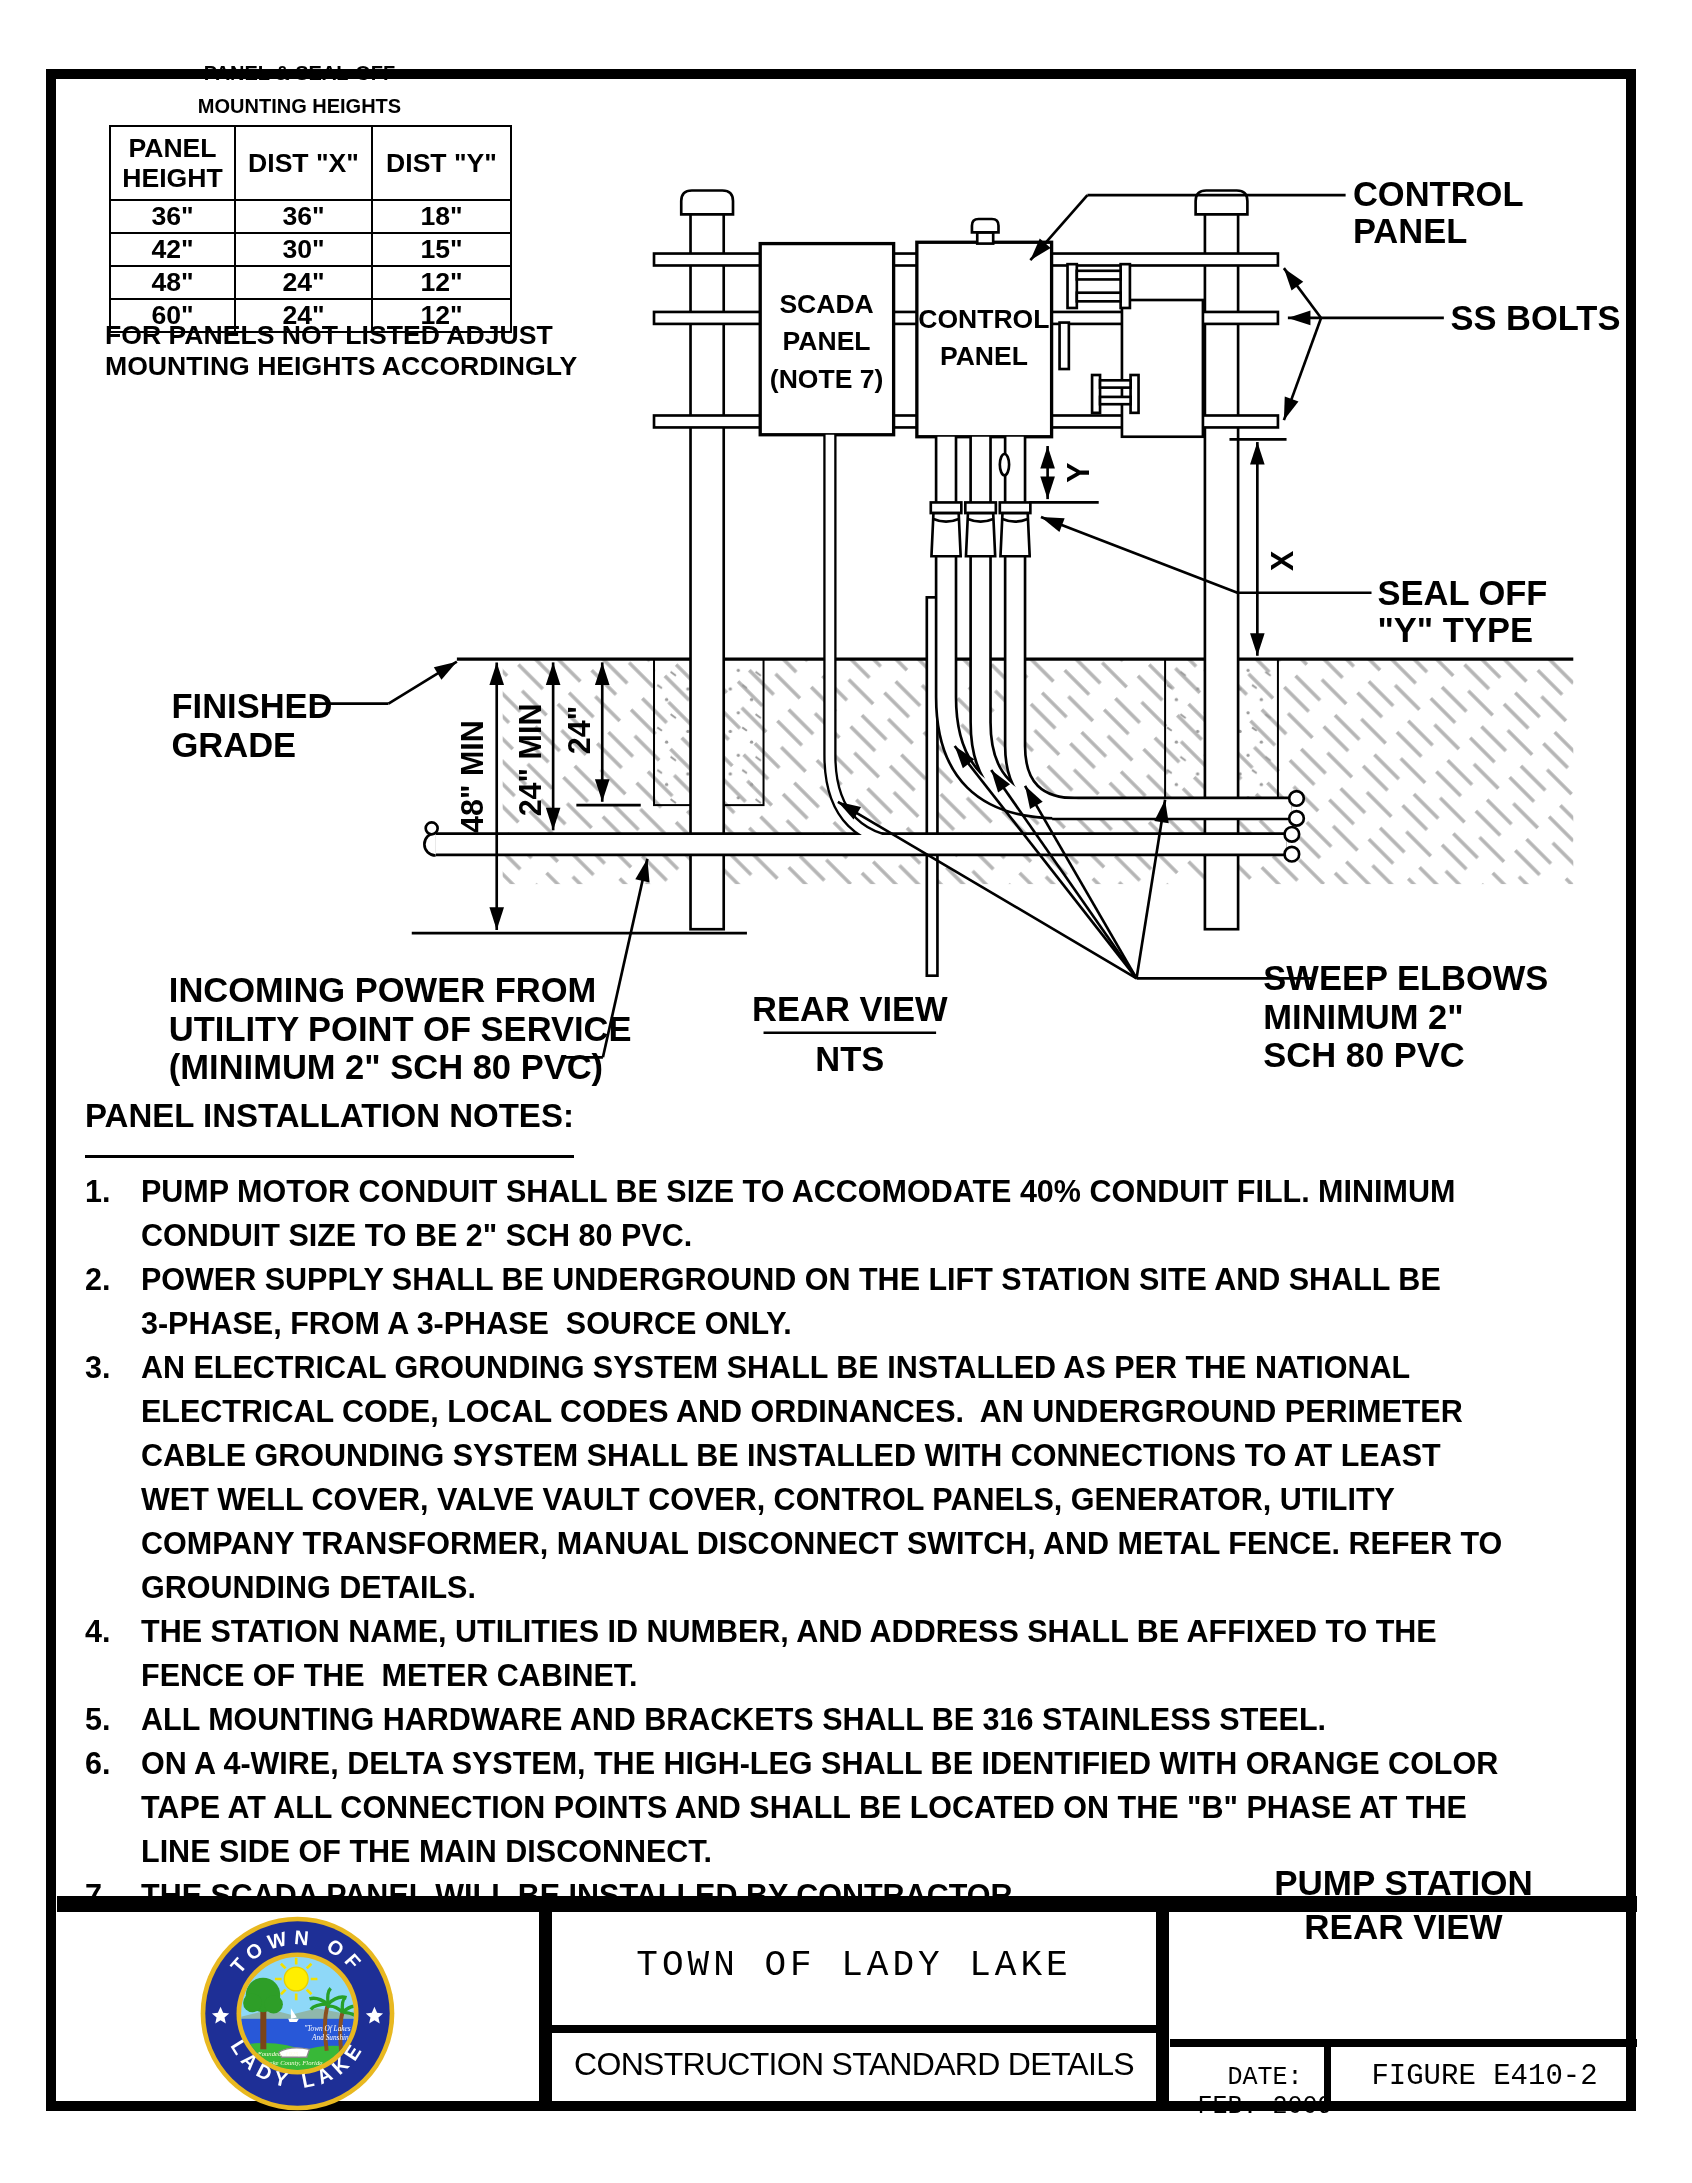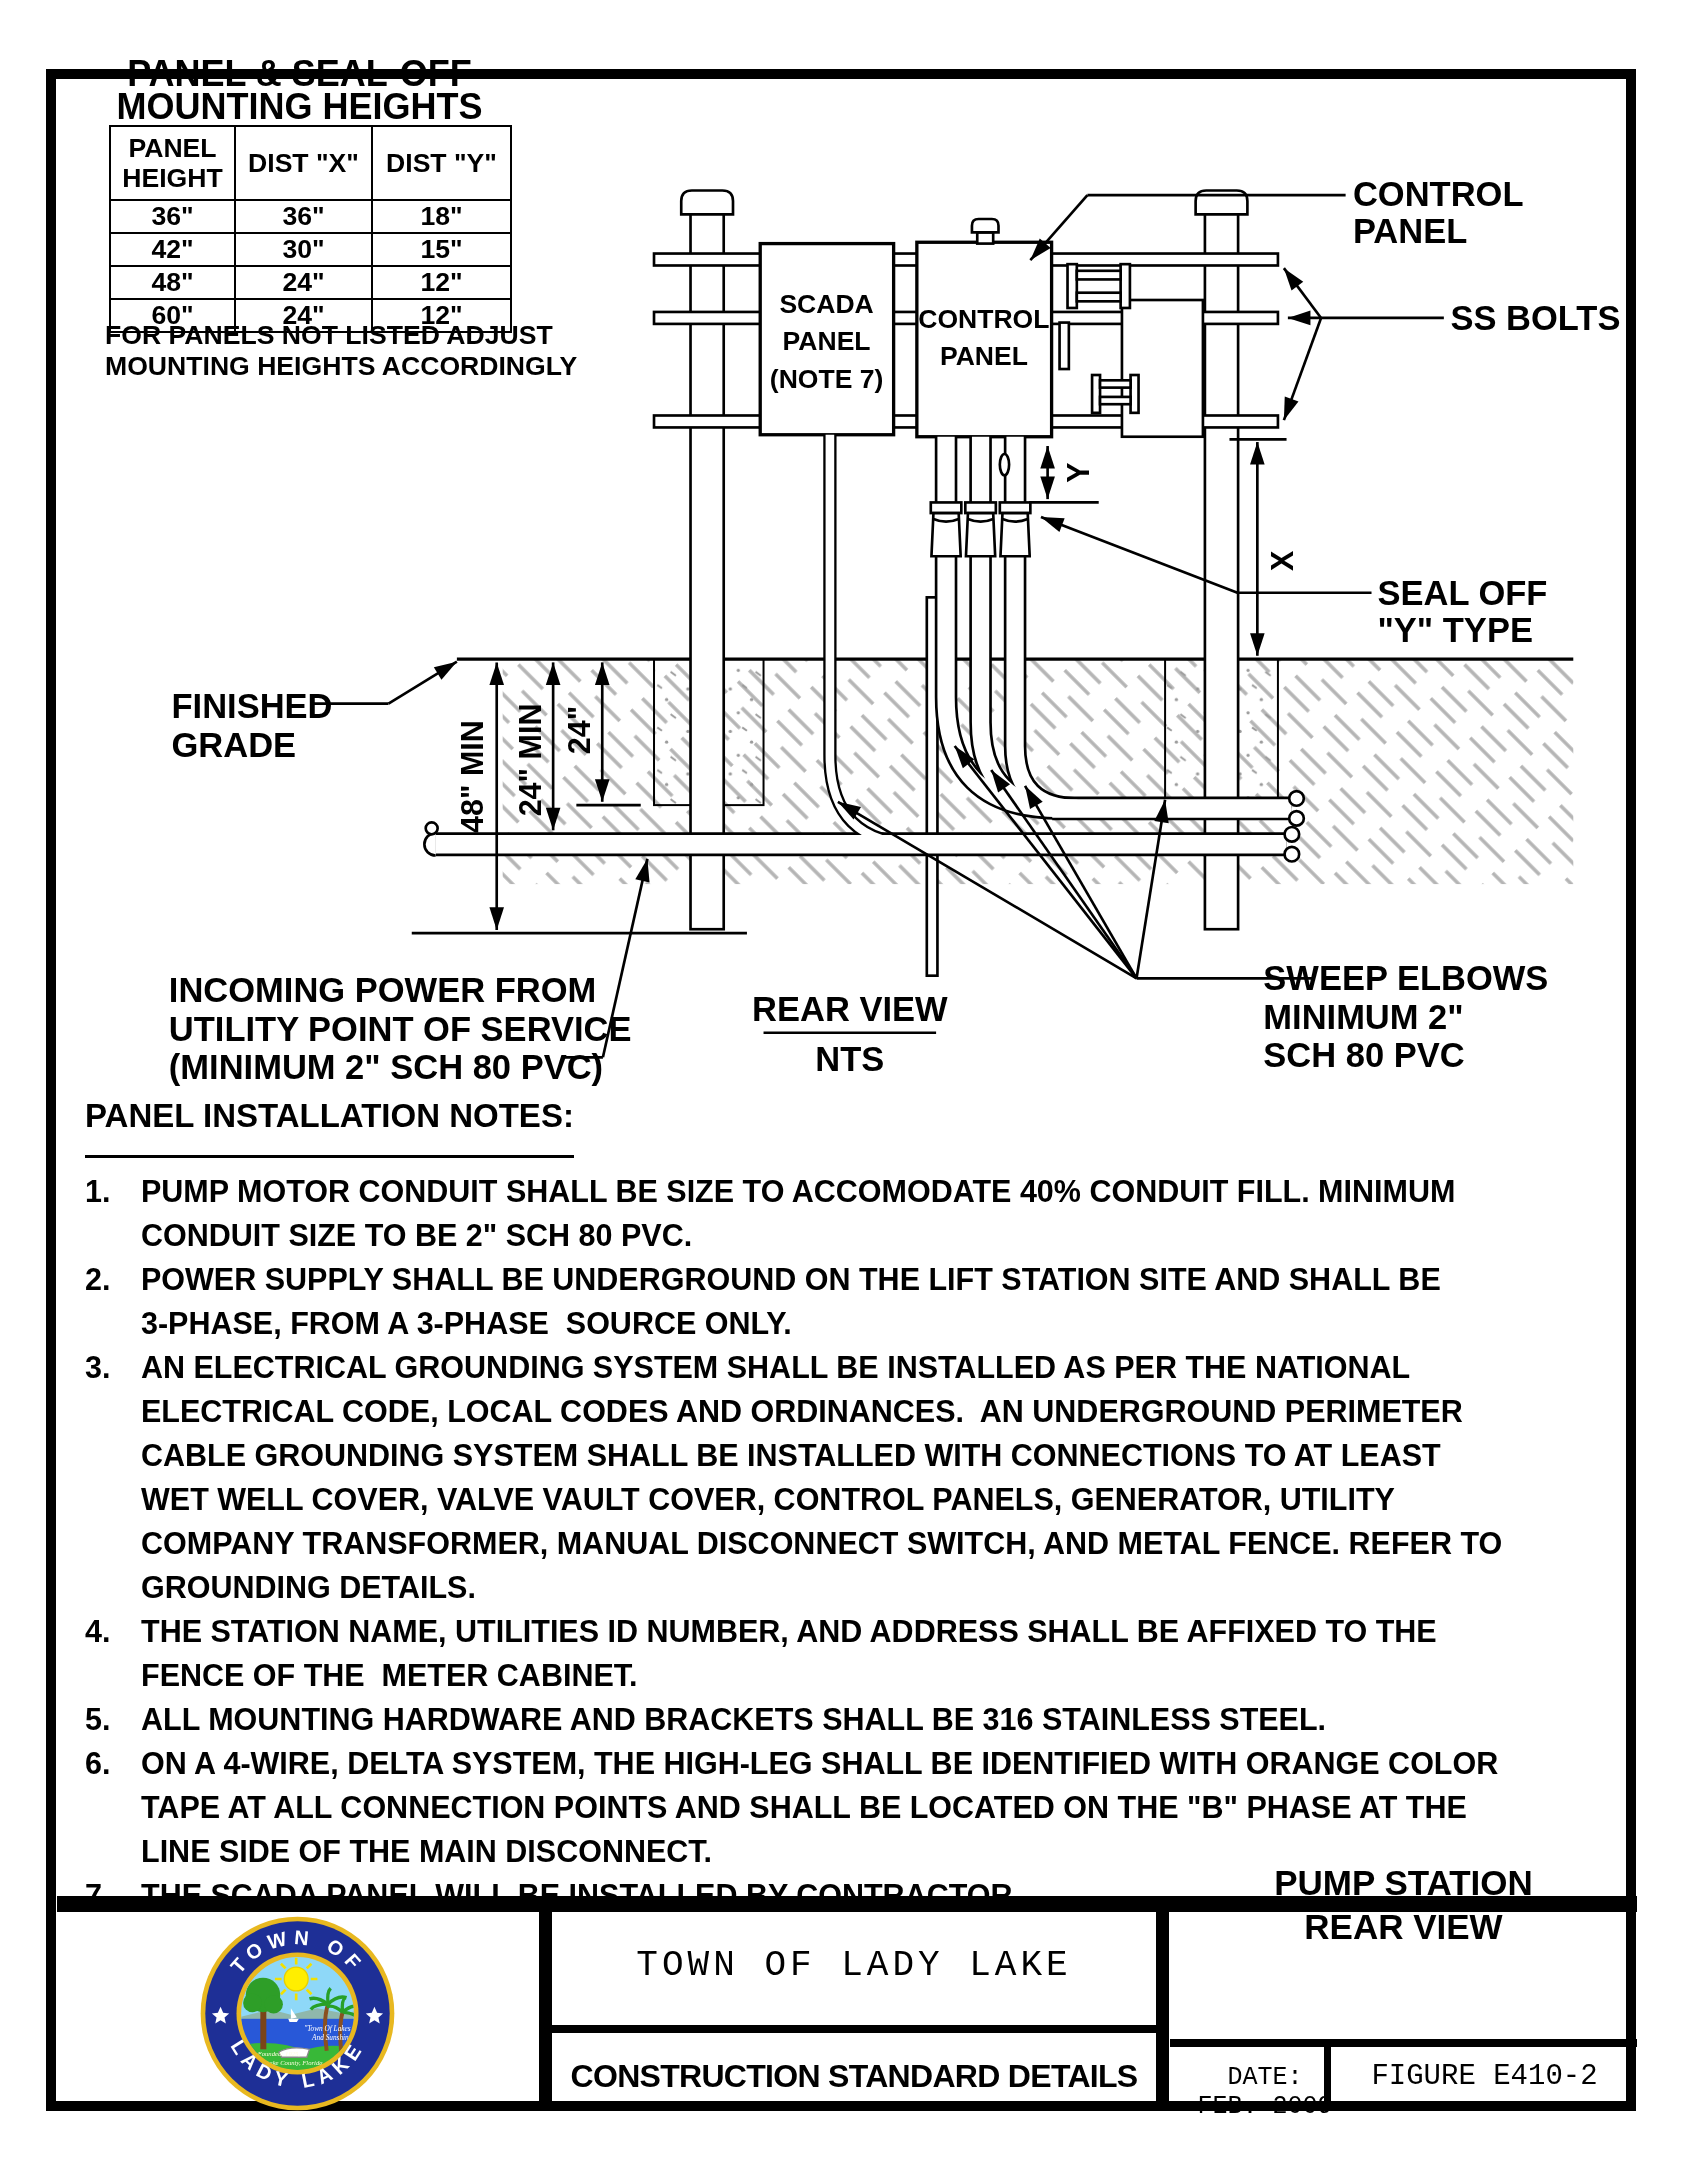--- a/index.html
+++ b/index.html
@@ -1,38 +1,38 @@
 <!DOCTYPE html>
 <html style="font-size:10.6px"><head>
 <meta charset="utf-8">
 <style>
   html,body{margin:0;padding:0;background:#888;}
   .page{position:relative;width:1693px;height:2183px;background:#ffffff;overflow:hidden;
         font-family:"Liberation Sans",sans-serif;color:#000;}
   .frame{position:absolute;left:46px;top:69px;width:1590px;height:2042px;border:10.6px solid #000;box-sizing:border-box;}
   
   .tbl-title{position:absolute;left:97px;top:57px;width:405px;text-align:center;
-             font-size:36px;font-weight:bold;line-height:33px;}
+             font-size:20px;font-weight:bold;line-height:33px;}
   table.mnt{position:absolute;left:109px;top:125px;border-collapse:collapse;table-layout:fixed;}
   table.mnt td,table.mnt th{border:2.7px solid #000;font-size:26.6px;font-weight:bold;text-align:center;padding:0;}
   table.mnt th{height:72px;line-height:30.5px;}
   table.mnt td{height:27px;}
   .c1{width:123px}.c2{width:135px}.c3{width:137px}
   .tbl-foot{position:absolute;left:105px;top:320px;font-size:26.6px;font-weight:bold;line-height:30.5px;}
   
   .notes{position:absolute;left:85px;top:1094px;width:1527px;font-size:30.5px;font-weight:bold;line-height:44px;}
   .notes-title{display:inline-block;border-bottom:3.3px solid #000;padding-bottom:17px;margin-bottom:10.6px;font-size:33px;}
   .note{position:relative;padding-left:56px;}
   .note .num{position:absolute;left:0;top:0;}
   .pre{white-space:pre;}
   
   .bar{position:absolute;background:#000;}
   .tb-text{position:absolute;text-align:center;}
   .agency{left:552px;top:1945px;width:604px;font-family:"Liberation Mono",monospace;font-size:36px;letter-spacing:4px;}
-  .docline{left:552px;top:2046px;width:604px;font-size:32px;font-weight:bold;letter-spacing:-0.7px;margin-top:12px;}
+  .docline{left:552px;top:2046px;width:604px;font-size:32px;font-weight:normal;letter-spacing:-0.7px;}
   .sheet{left:1170px;top:1861px;width:467px;font-size:35px;font-weight:bold;line-height:44px;}
   .dateline{left:1175px;top:2063px;width:146px;text-align:center;font-family:"Liberation Mono",monospace;font-size:25px;left:1192px;}
   .figline{left:1332px;top:2060px;width:305px;font-family:"Liberation Mono",monospace;font-size:29px;}
   
   svg.draw{position:absolute;left:0;top:0;}
   svg.draw text{font-family:"Liberation Sans",sans-serif;font-weight:bold;fill:#000;}
   .lbl{font-size:52px;}
   .dim{font-size:46px;}
   .boxlbl{font-size:40px;}
   .thin{stroke:#000;stroke-width:4;fill:none;}

